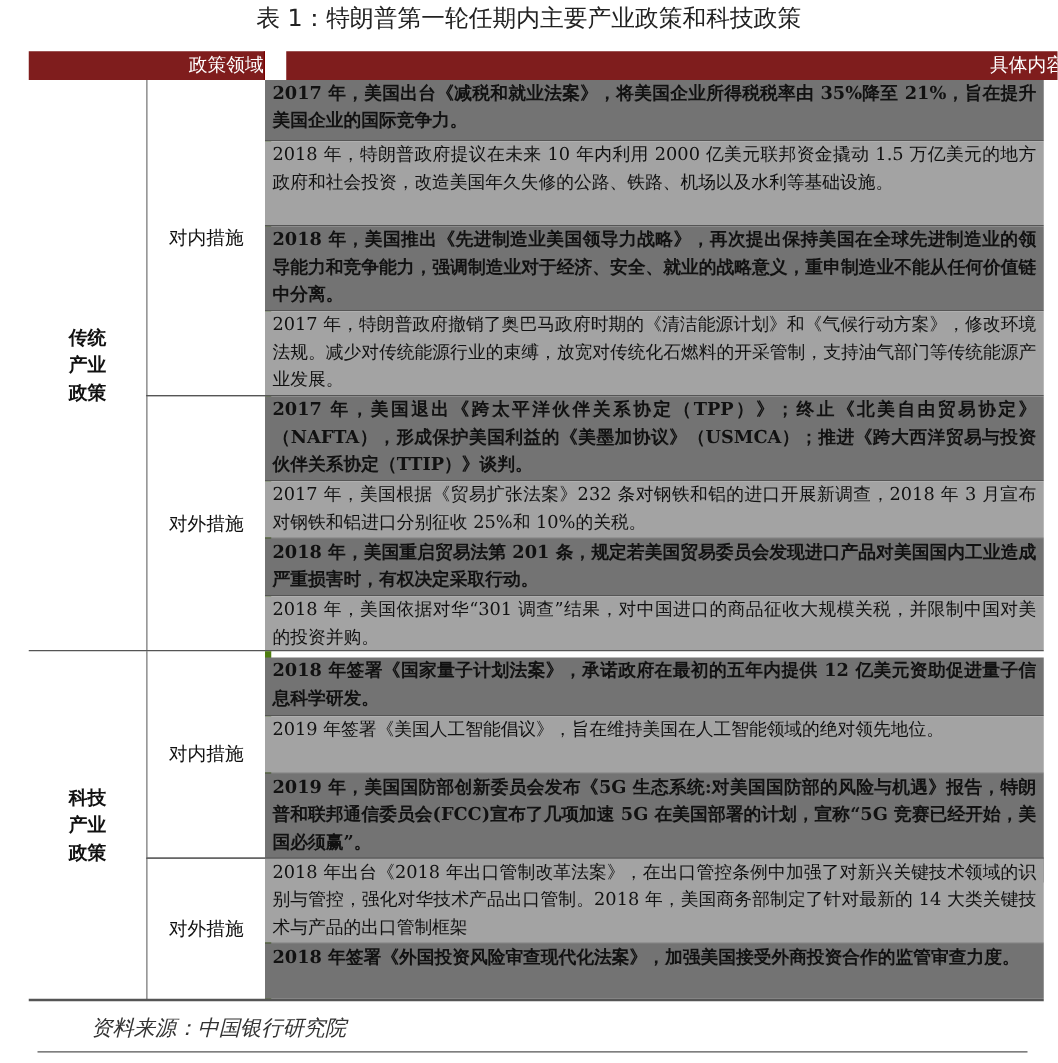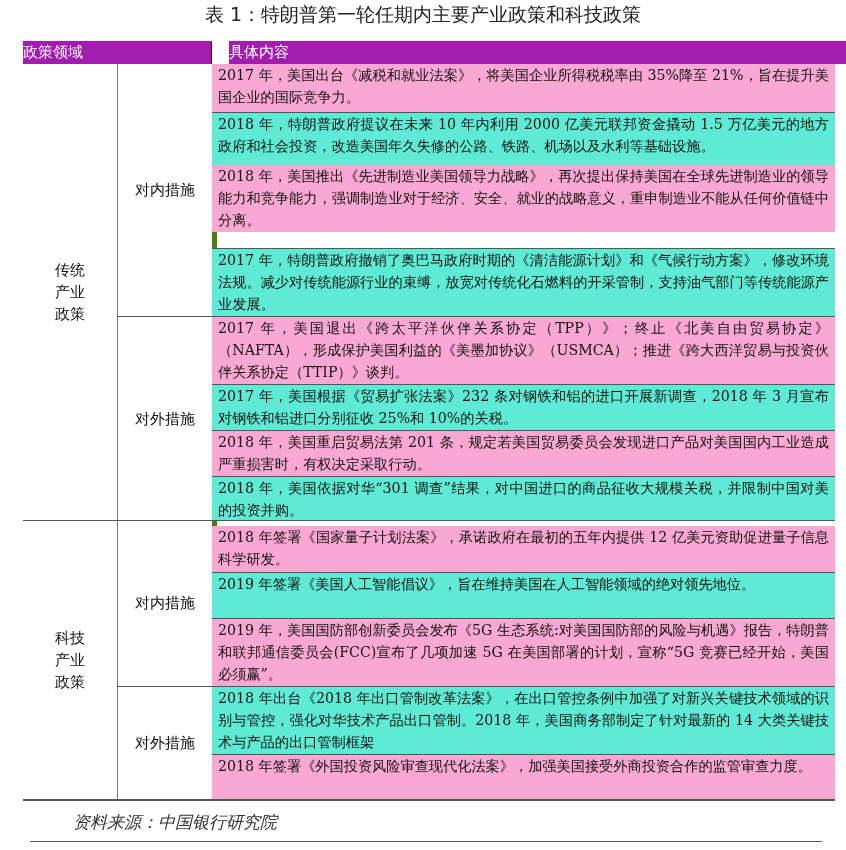--- a/index.html
+++ b/index.html
@@ -1,32 +1,32 @@
 <!DOCTYPE html>
 <html><head>
 <meta charset="utf-8">
 <style>
   html, body { margin: 0; padding: 0; background: #ffffff; }
   body { width: 846px; height: 850px; position: relative; overflow: hidden;
          font-family: "DejaVu Serif", "Liberation Serif", serif; color: #111; }
   .title { position: absolute; top: 2px; left: 0; width: 846px; text-align: center;
            font-family: "DejaVu Sans", "Liberation Sans", sans-serif; font-size: 19px; color: #222; }
   .table { position: absolute; left: 23px; top: 41px; width: 812px; }
-  .hdr { position: absolute; top: 0; height: 23px; background: #a21caf; color: #fff;
-         font-size: 15px; line-height: 23px; text-align: left; }
+  .hdr { position: absolute; top: 0; height: 23px; background: #7f1d1d; color: #fff;
+         font-size: 15px; line-height: 23px; text-align: right; }
   .hdr.c1 { left: 0; width: 188px; border-right: 1px solid #7a0000; }
   .hdr.c2 { left: 206px; width: 623px; }
   .cat { position: absolute; left: 0; width: 94px; display: flex; align-items: center; justify-content: center;
-         text-align: center; font-size: 15px; line-height: 22px; }
+         text-align: center; font-size: 15px; line-height: 22px; font-weight: bold; }
   .sub { position: absolute; left: 94px; width: 94px; border-left: 1px solid #777; border-right: 5px solid #4d7c0f;
          display: flex; align-items: center; justify-content: center; font-size: 15px; }
   .cell { position: absolute; left: 189px; width: 611px; padding: 0 6px; box-sizing: content-box;
           font-size: 14.2px; line-height: 22px; text-align: justify; overflow: hidden; }
-  .cell.gray { background: #f9a8d4; }
-  .cell.white { background: #5eead4; }
+  .cell.gray { background: #737373; font-weight: bold; }
+  .cell.white { background: #a3a3a3; }
   .hline { position: absolute; height: 1px; background: #555; }
   .src { position: absolute; left: 73px; top: 811px; font-size: 17px; color: #333;
          font-family: "DejaVu Sans", "Liberation Sans", sans-serif; font-style: italic; }
   .rule { position: absolute; left: 30px; top: 841px; width: 792px; height: 1px; background: #555; }
 </style>
 </head>
 <body>
 
 <div class="title">表 1：特朗普第一轮任期内主要产业政策和科技政策</div>
 
@@ -37,21 +37,21 @@
   <div class="cat" style="top:23px;height:456px;white-space:pre-line;">传统
 产业
 政策</div>
   <div class="sub" style="top:23px;height:252px;">对内措施</div>
   <div class="sub" style="top:275px;height:204px;border-top:1px solid #777;">对外措施</div>
 
   <div class="cell gray" style="top:23px;height:48px;">2017 年，美国出台《减税和就业法案》，将美国企业所得税税率由 35%降至 21%，旨在提升美国企业的国际竞争力。</div>
   <div class="hline" style="left:189px;width:623px;top:71px;"></div>
   <div class="cell white" style="top:72px;height:67px;">2018 年，特朗普政府提议在未来 10 年内利用 2000 亿美元联邦资金撬动 1.5 万亿美元的地方政府和社会投资，改造美国年久失修的公路、铁路、机场以及水利等基础设施。</div>
   <div class="hline" style="left:189px;width:623px;top:139px;"></div>
-  <div class="cell gray" style="top:124px;height:67px;">2018 年，美国推出《先进制造业美国领导力战略》，再次提出保持美国在全球先进制造业的领导能力和竞争能力，强调制造业对于经济、安全、就业的战略意义，重申制造业不能从任何价值链中分离。</div>
+  <div class="cell gray" style="top:140px;height:67px;">2018 年，美国推出《先进制造业美国领导力战略》，再次提出保持美国在全球先进制造业的领导能力和竞争能力，强调制造业对于经济、安全、就业的战略意义，重申制造业不能从任何价值链中分离。</div>
   <div class="hline" style="left:189px;width:623px;top:207px;"></div>
   <div class="cell white" style="top:208px;height:67px;">2017 年，特朗普政府撤销了奥巴马政府时期的《清洁能源计划》和《气候行动方案》，修改环境法规。减少对传统能源行业的束缚，放宽对传统化石燃料的开采管制，支持油气部门等传统能源产业发展。</div>
   <div class="hline" style="left:94px;width:718px;top:275px;"></div>
 
   <div class="cell gray" style="top:276px;height:67px;">2017 年，美国退出《跨太平洋伙伴关系协定（TPP）》；终止《北美自由贸易协定》（NAFTA），形成保护美国利益的《美墨加协议》（USMCA）；推进《跨大西洋贸易与投资伙伴关系协定（TTIP）》谈判。</div>
   <div class="hline" style="left:189px;width:623px;top:343px;"></div>
   <div class="cell white" style="top:344px;height:45px;">2017 年，美国根据《贸易扩张法案》232 条对钢铁和铝的进口开展新调查，2018 年 3 月宣布对钢铁和铝进口分别征收 25%和 10%的关税。</div>
   <div class="hline" style="left:189px;width:623px;top:389px;"></div>
   <div class="cell gray" style="top:390px;height:45px;">2018 年，美国重启贸易法第 201 条，规定若美国贸易委员会发现进口产品对美国国内工业造成严重损害时，有权决定采取行动。</div>
   <div class="hline" style="left:189px;width:623px;top:435px;"></div>

